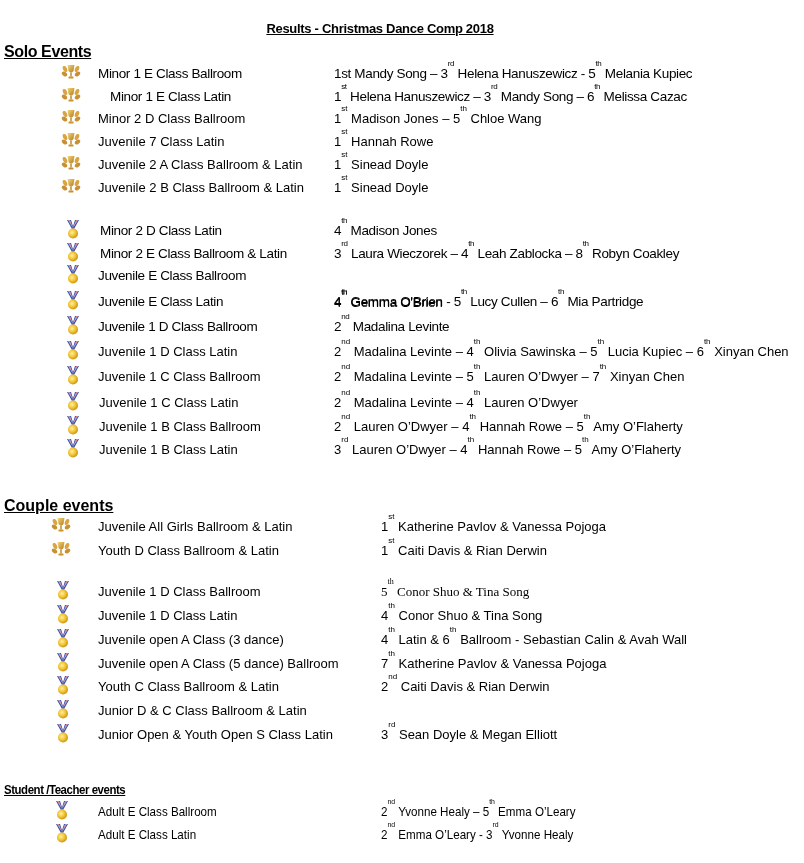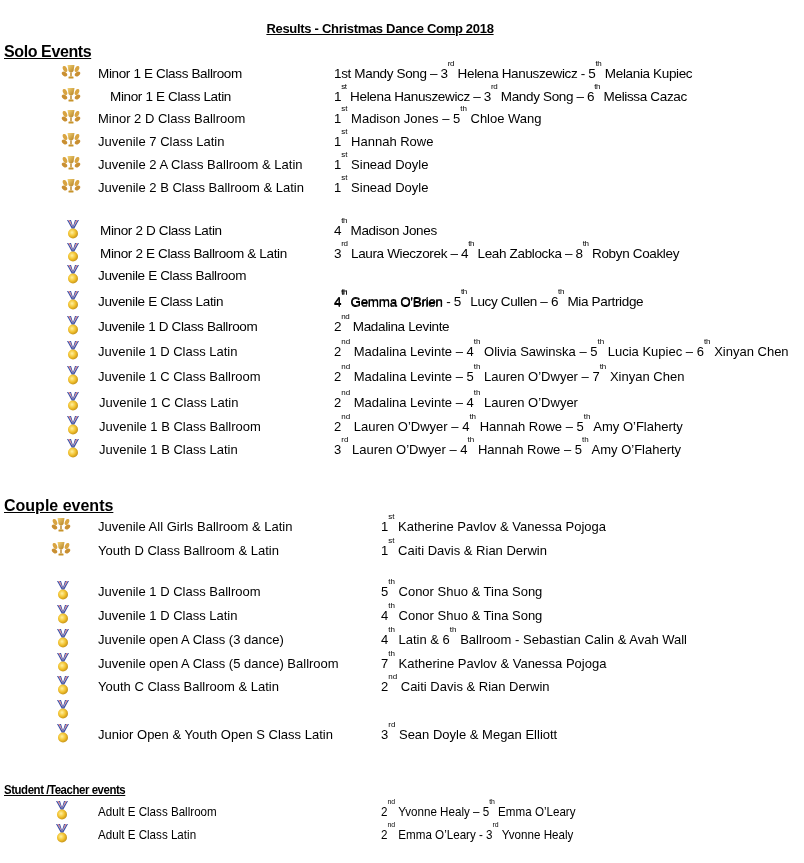--- a/index.html
+++ b/index.html
@@ -538,21 +538,21 @@
     <path d="M16 1 L12 1 L9.5 9 L11 10 Z" fill="#3a4fa8"></path>
     <path d="M5.2 1 L6.8 1 L10 9 Z" fill="#ffffff"></path>
     <path d="M14.8 1 L13.2 1 L10 9 Z" fill="#ffffff"></path>
     <path d="M5.6 1 L6.4 1 L10 8.5 Z" fill="#c8323a"></path>
     <path d="M14.4 1 L13.6 1 L10 8.5 Z" fill="#c8323a"></path>
 
     <circle cx="10" cy="14.5" r="5" fill="url(#mg)"></circle>
   </svg>
 </span>
       <span class="event" style="left: 98px;">Juvenile 1 D Class Ballroom</span>
-      <span class="result" style="left: 381px;">5<sup>th</sup> Conor Shuo &amp; Tina Song</span>
+      <span class="result" style="left: 381px; font-family: Liberation Serif, serif;">5<sup>th</sup> Conor Shuo &amp; Tina Song</span>
     </div>
     <div class="row " style="top: 608px;">
       <span class="icon" style="left: 53px; top: -4px;">
   <svg viewBox="0 0 20 22" xmlns="http://www.w3.org/2000/svg">
     <defs>
       <radialGradient id="mg" cx="0.4" cy="0.4" r="0.6">
         <stop offset="0" stop-color="#fff0a0"></stop>
         <stop offset="0.6" stop-color="#f2c22e"></stop>
         <stop offset="1" stop-color="#c9961a"></stop>
       </radialGradient>
@@ -657,20 +657,21 @@
     <path d="M4 1 L8 1 L10.5 9 L9 10 Z" fill="#3a4fa8"></path>
     <path d="M16 1 L12 1 L9.5 9 L11 10 Z" fill="#3a4fa8"></path>
     <path d="M5.2 1 L6.8 1 L10 9 Z" fill="#ffffff"></path>
     <path d="M14.8 1 L13.2 1 L10 9 Z" fill="#ffffff"></path>
     <path d="M5.6 1 L6.4 1 L10 8.5 Z" fill="#c8323a"></path>
     <path d="M14.4 1 L13.6 1 L10 8.5 Z" fill="#c8323a"></path>
 
     <circle cx="10" cy="14.5" r="5" fill="url(#mg)"></circle>
   </svg>
 </span>
+      <span class="event" style="left: 98px;">Junior D &amp; C Class Ballroom &amp; Latin</span>
     </div>
     <div class="row " style="top: 727px;">
       <span class="icon" style="left: 53px; top: -4px;">
   <svg viewBox="0 0 20 22" xmlns="http://www.w3.org/2000/svg">
     <defs>
       <radialGradient id="mg" cx="0.4" cy="0.4" r="0.6">
         <stop offset="0" stop-color="#fff0a0"></stop>
         <stop offset="0.6" stop-color="#f2c22e"></stop>
         <stop offset="1" stop-color="#c9961a"></stop>
       </radialGradient>

